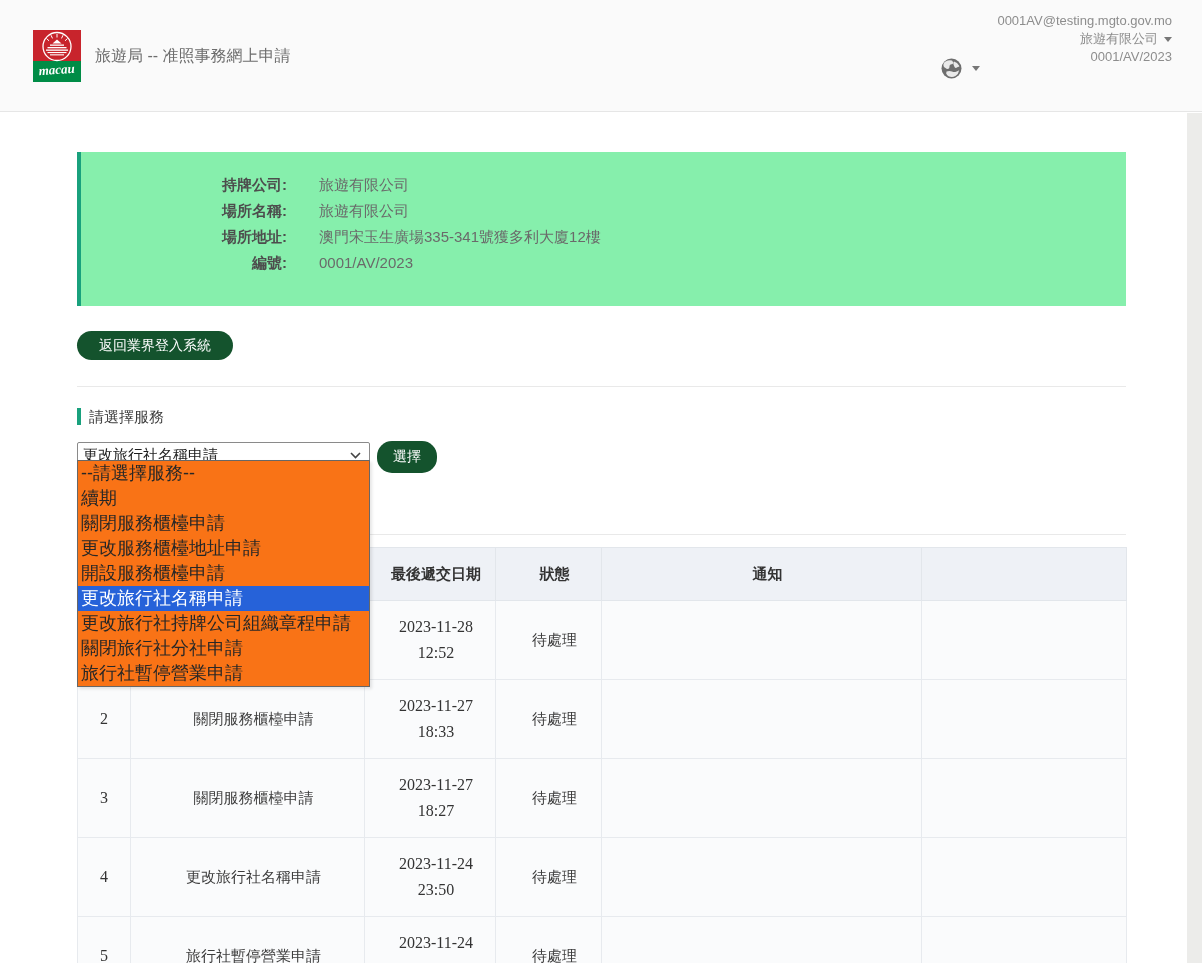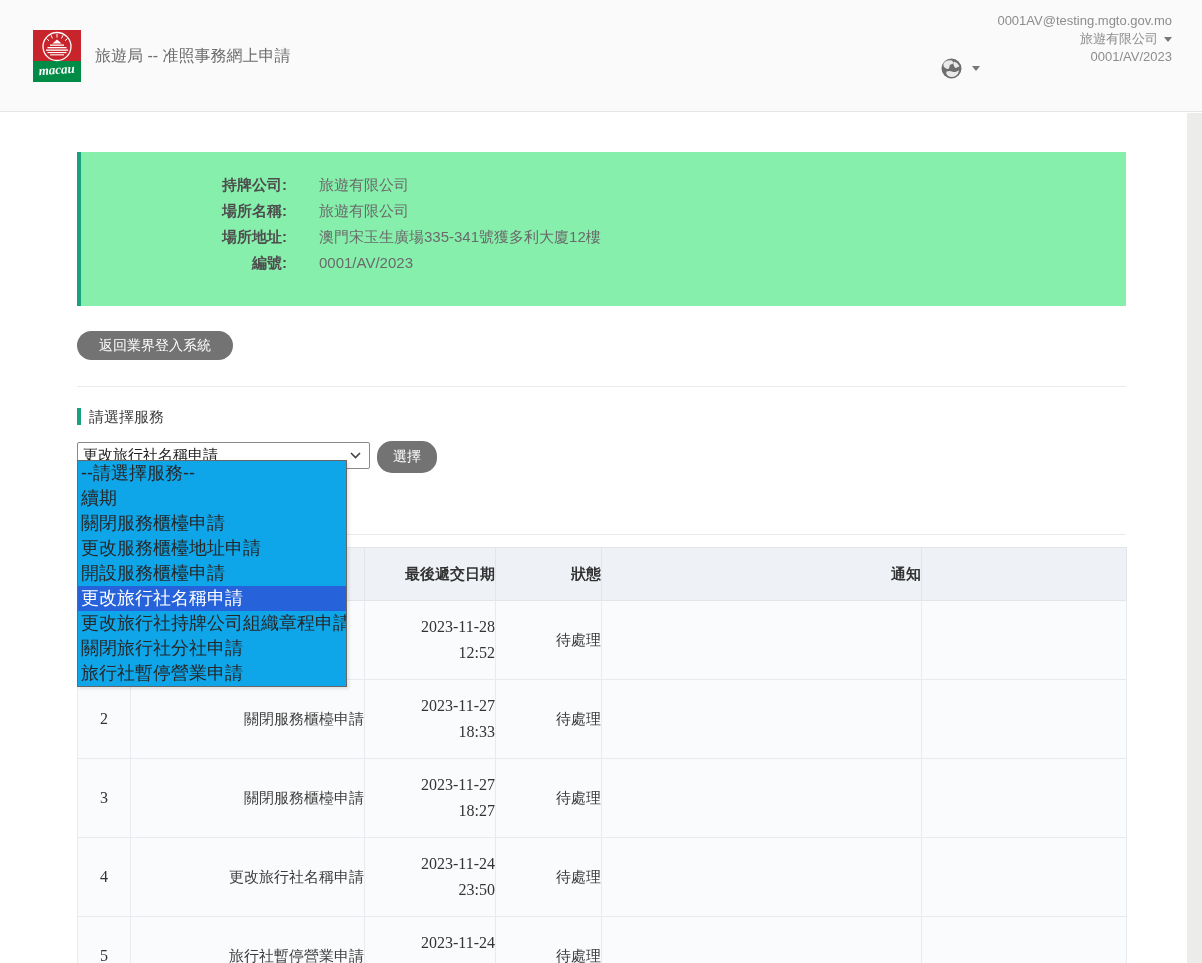--- a/index.html
+++ b/index.html
@@ -19,44 +19,44 @@
   
   .scroll-strip { position:absolute; right:0; top:113px; width:15px; height:850px; background:#ececea; }
 
   main { position:relative; margin-left:77px; width:1049px; }
 
   .info-box { margin-top:40px; background:#86efac; border-left:4px solid #19a17d; padding:20px 0 30px 0; }
   .info-row { display:flex; line-height:26px; font-size:15px; }
   .info-row .lbl { width:206px; text-align:right; font-weight:bold; color:#4d4d4d; }
   .info-row .val { margin-left:32px; color:#6a6a6a; }
 
-  .btn { display:inline-flex; align-items:center; justify-content:center; background:#737373; color:#fff; border:none; border-radius:15px; font-size:14px; cursor:pointer; font-family:inherit; }
+  .btn { display:inline-flex; align-items:center; justify-content:center; background:#14532d; color:#fff; border:none; border-radius:15px; font-size:14px; cursor:pointer; font-family:inherit; }
   .back-btn { margin-top:25px; height:29px; padding:0 22px; }
 
   .divider { border:none; border-top:1px solid #e9e9e9; }
   .divider1 { margin-top:26px; }
   .divider2 { margin-top:63px; }
 
   .section-heading { margin-top:21px; display:flex; font-size:15px; color:#3c3c3c; height:18px; }
   .section-heading .bar { width:4px; height:17px; background:#19a17d; margin-right:8px; }
 
   .select-row { margin-top:16px; display:flex; align-items:flex-start; height:29px; }
   .select { width:293px; height:27px; border:1px solid #8a8a8a; border-radius:2px; background:#fff; display:flex; align-items:center; justify-content:space-between; padding:0 8px 0 5px; font-size:15px; color:#1c1c1c; }
   .select-btn { height:29px; padding:16px 16px; margin-left:7px; margin-top:-1px; }
 
   table { border-collapse:collapse; margin-top:12px; width:1049px; table-layout:fixed; }
-  th, td { border:1px solid #e7eaee; font-size:15px; text-align:right; padding:0 0 0 12px; vertical-align:middle; }
+  th, td { border:1px solid #e7eaee; font-size:15px; text-align:center; padding:0 0 0 12px; vertical-align:middle; }
   th { height:53px; background:#eef1f6; color:#333; font-weight:bold; border-color:#e2e6eb; }
   td { height:79px; background:#fafbfc; color:#3d3d3d; }
   td.no { text-align:center; padding-left:0; }
   .num { font-family:"Liberation Serif","DejaVu Serif",serif; font-size:16px; color:#333; }
   td .dt { line-height:26px; }
 
   
-  .dropdown-popup { position:absolute; left:77px; top:460px; width:270px; background:#0ea5e9; border:1px solid #676767; box-shadow:2px 2px 3px rgba(0,0,0,0.10); z-index:10; }
+  .dropdown-popup { position:absolute; left:77px; top:460px; width:293px; background:#f97316; border:1px solid #676767; box-shadow:2px 2px 3px rgba(0,0,0,0.10); z-index:10; }
   .dd-item { height:25px; line-height:24px; padding-left:3px; font-size:18px; color:#272727; white-space:nowrap; overflow:hidden; }
   .dd-item.hl { background:#2662d9; color:#fff; }
 </style>
 </head>
 <body>
 
 <div class="page">
   <header>
     <div class="logo">
       <svg width="48" height="52" viewBox="0 0 48 52">

